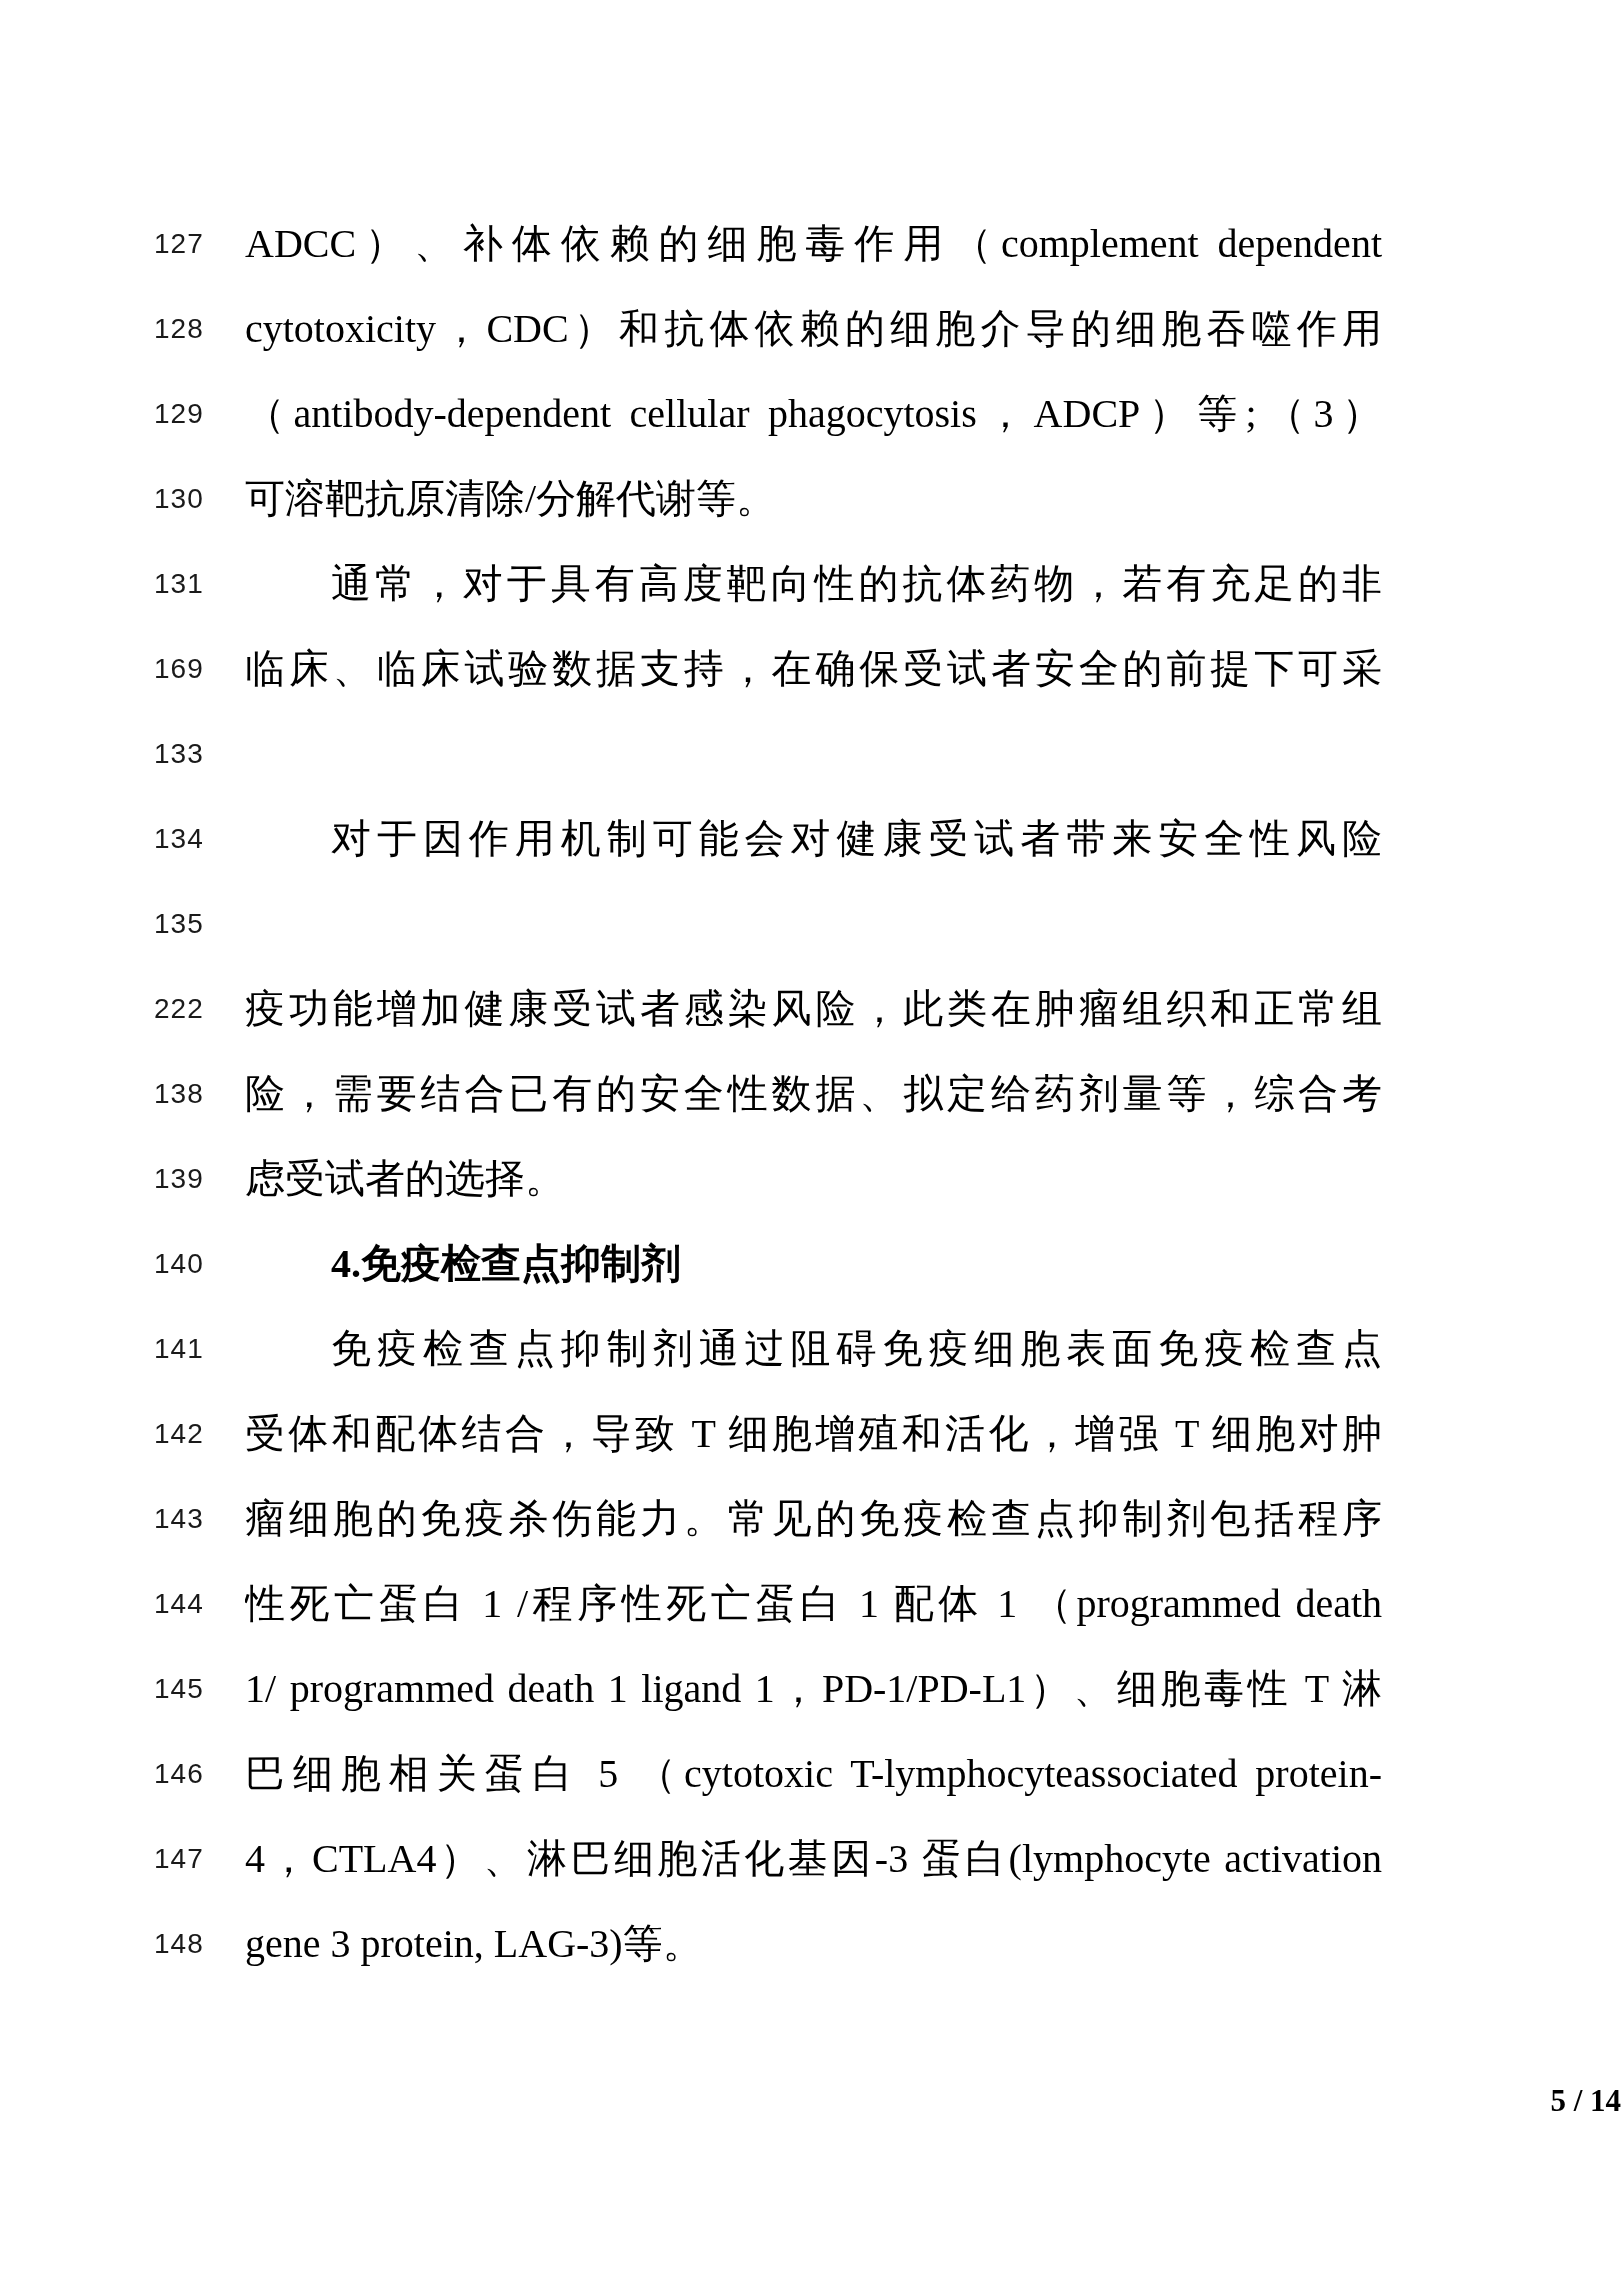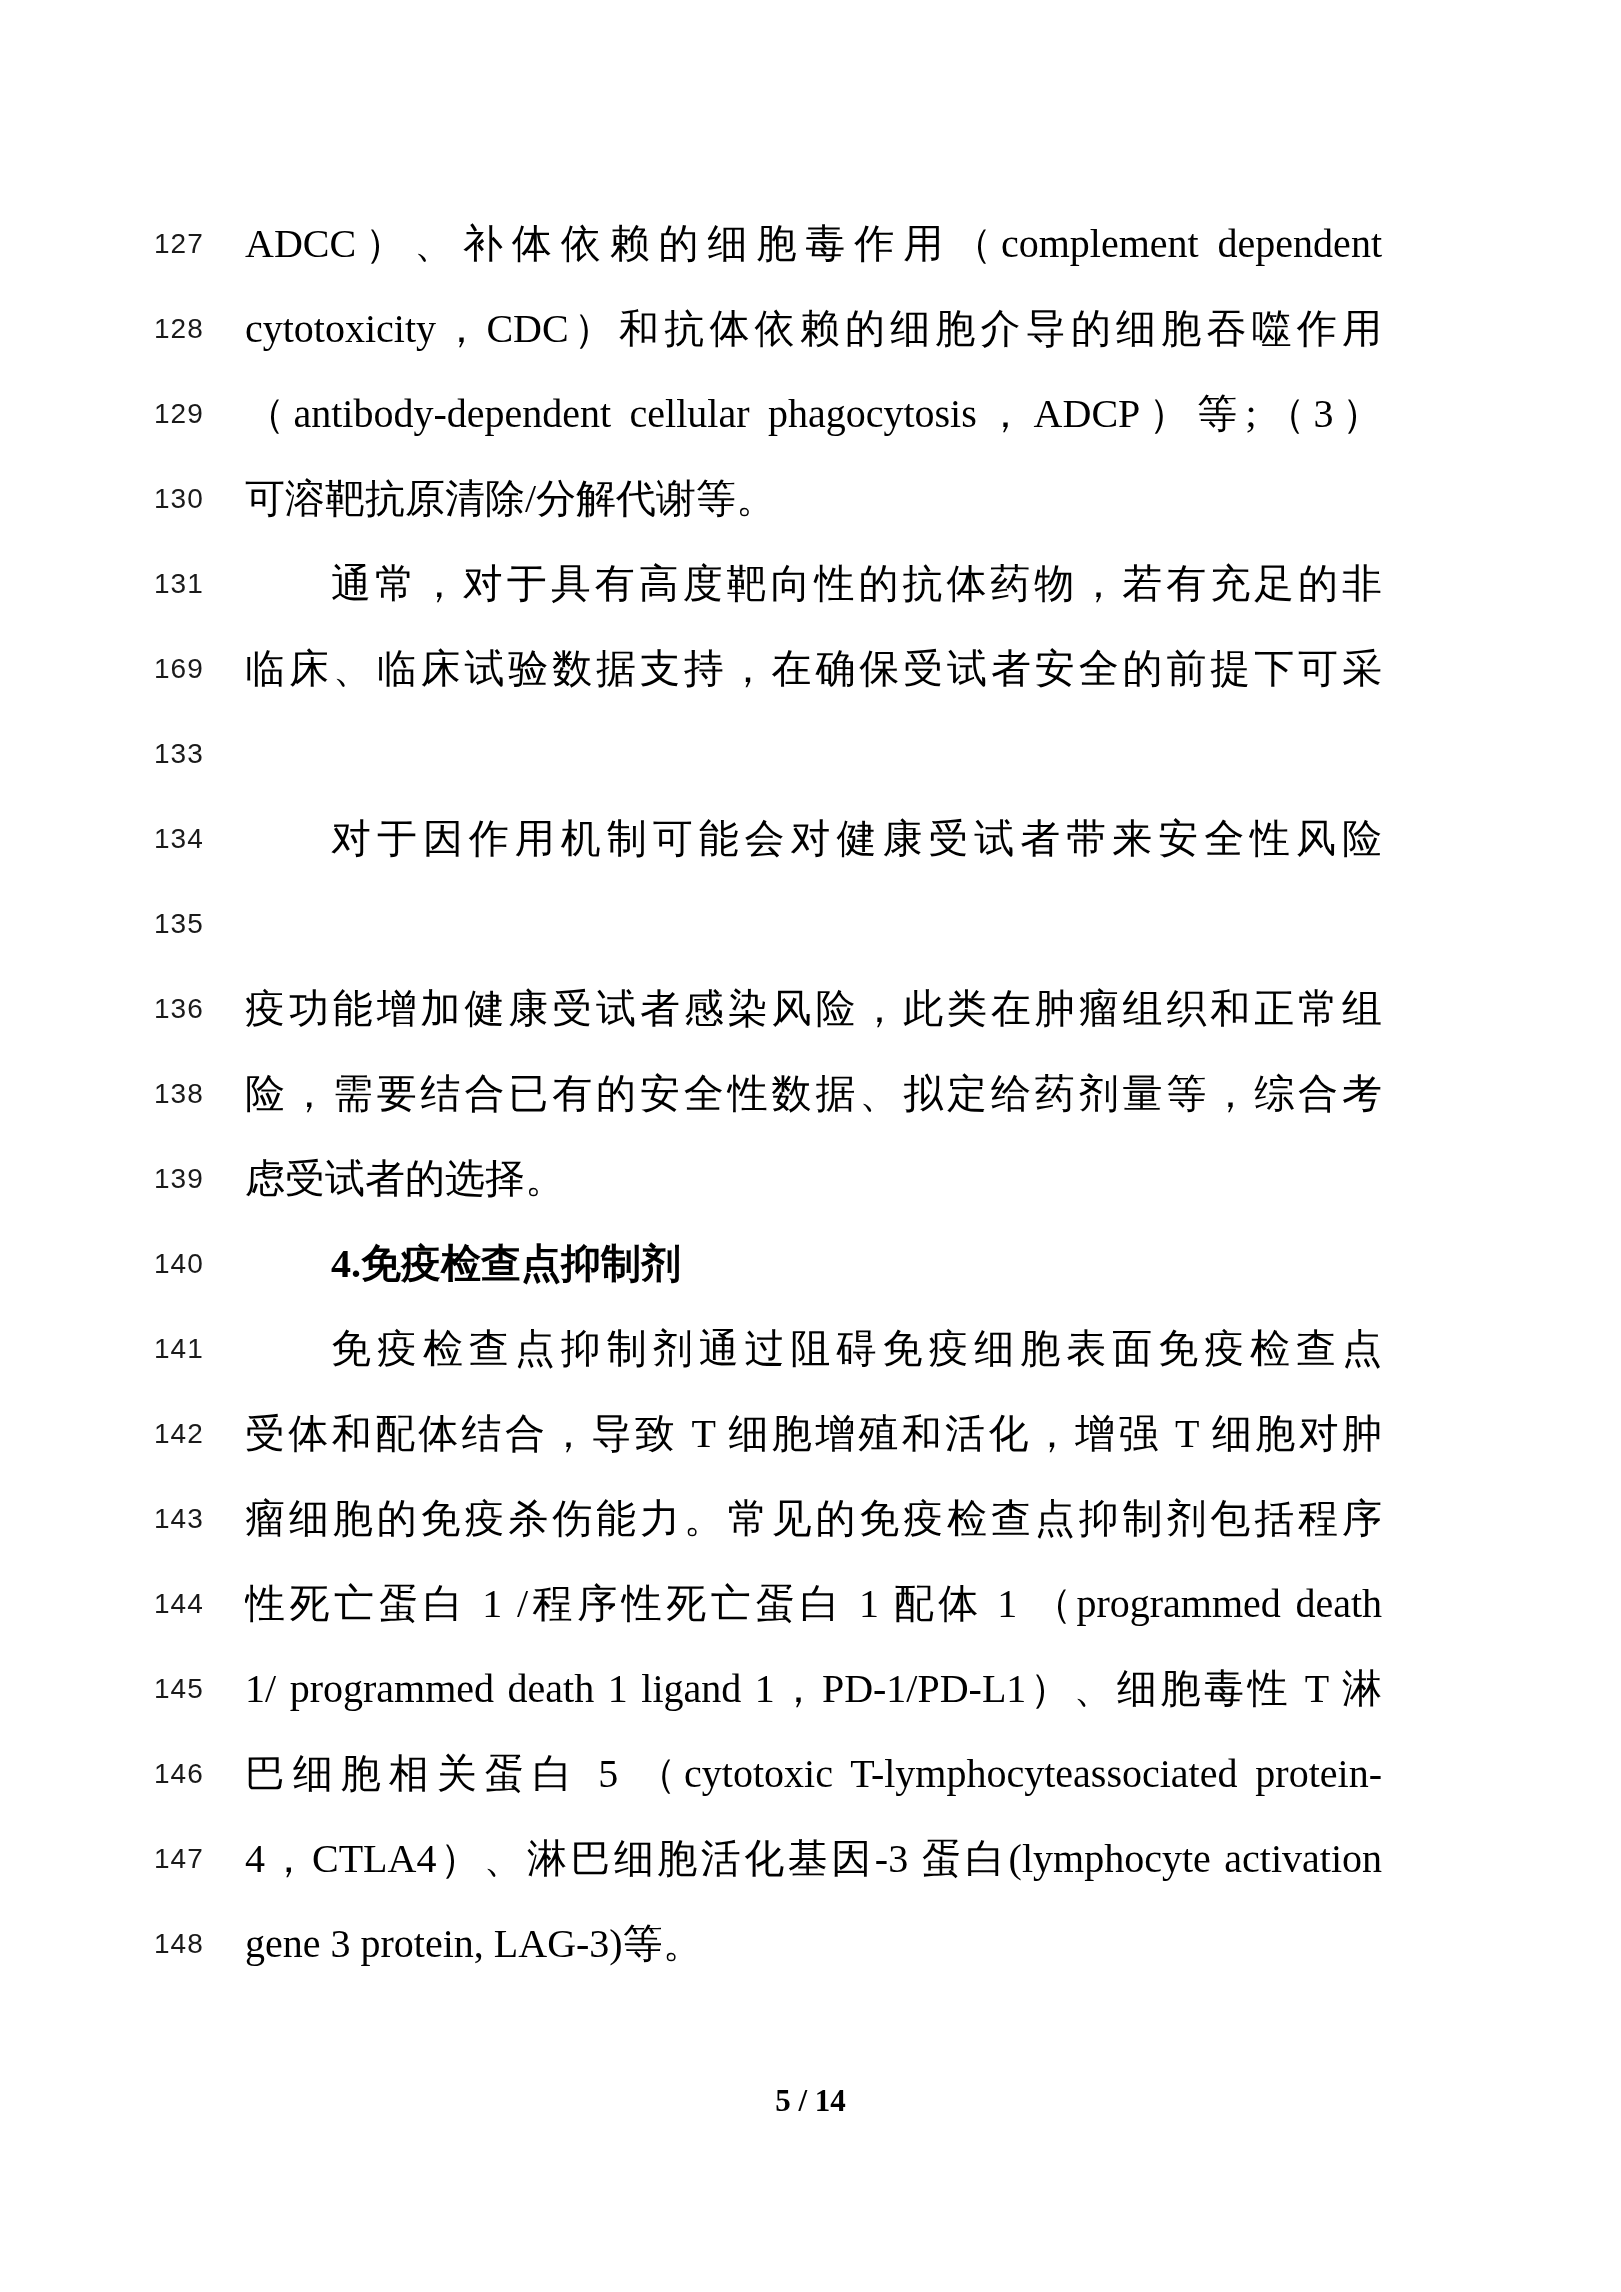--- a/index.html
+++ b/index.html
@@ -59,21 +59,21 @@
     padding-left: 86px;
   }
   .text.bold {
     font-weight: bold;
   }
   .footer {
     position: absolute;
     top: 2084px;
     left: 0;
     width: 100%;
-    text-align: center;
+    text-align: right;
     font-family: "Liberation Serif", "DejaVu Serif", serif;
     font-size: 31px;
     line-height: 1.1;
     font-weight: bold;
     color: #000000;
   }
 </style>
 </head>
 <body>
 
@@ -116,21 +116,21 @@
   <div class="line">
     <span class="num">134</span>
     <span class="text indent">对于因作用机制可能会对健康受试者带来安全性风险</span>
   </div>
 
   <div class="line">
     <span class="num">135</span>
   </div>
 
   <div class="line">
-    <span class="num">136</span>
+    <span class="num">222</span>
     <span class="text">疫功能增加健康受试者感染风险，此类在肿瘤组织和正常组</span>
   </div>
 
 
   <div class="line">
     <span class="num">138</span>
     <span class="text">险，需要结合已有的安全性数据、拟定给药剂量等，综合考</span>
   </div>
 
   <div class="line">

